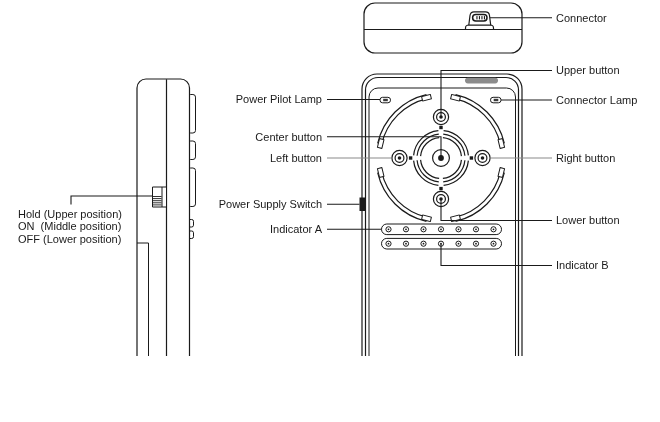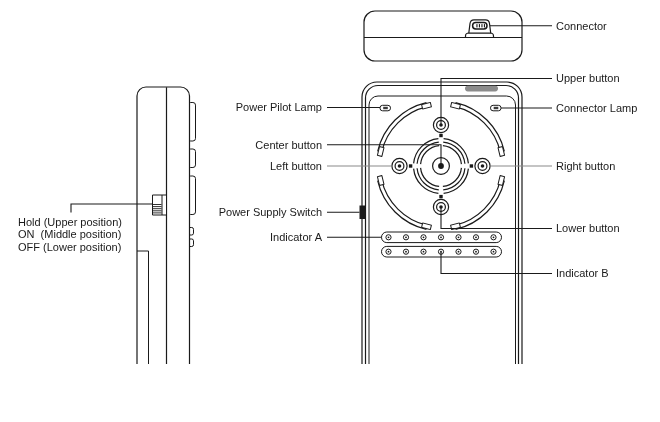--- a/index.html
+++ b/index.html
@@ -3,21 +3,21 @@
 <meta charset="utf-8">
 <title>Diagram</title>
 <style>
   :root {
     --line: #1a1a1a;
     --leader-gray: #8a8a8a;
     --slot-fill: #8c8c8c;
     --bg: #ffffff;
   }
   html, body { margin: 0; padding: 0; background: var(--bg); }
-  .stage { width: 660px; height: 356px; position: relative; background: var(--bg); overflow: hidden; margin-top: 8px; }
+  .stage { width: 660px; height: 356px; position: relative; background: var(--bg); overflow: hidden; }
   .ln      { fill: none;  stroke: var(--line); stroke-width: 1.2; stroke-linejoin: round; }
   .ln-thin { fill: none;  stroke: var(--line); stroke-width: 1;   stroke-linejoin: round; }
   .wfill   { fill: #ffffff; stroke: var(--line); stroke-width: 1.2; stroke-linejoin: round; }
   .wfill-thin { fill: #ffffff; stroke: var(--line); stroke-width: 1; stroke-linejoin: round; }
   .solid   { fill: var(--line); stroke: none; }
   .leader  { fill: none; stroke: var(--line); stroke-width: 1.1; stroke-linejoin: miter; stroke-linecap: butt; }
   .leader-gray { fill: none; stroke: var(--leader-gray); stroke-width: 1.2; }
   .slot    { fill: var(--slot-fill); stroke: none; }
   .lbl {
     font-family: "Liberation Sans", "DejaVu Sans", sans-serif;

